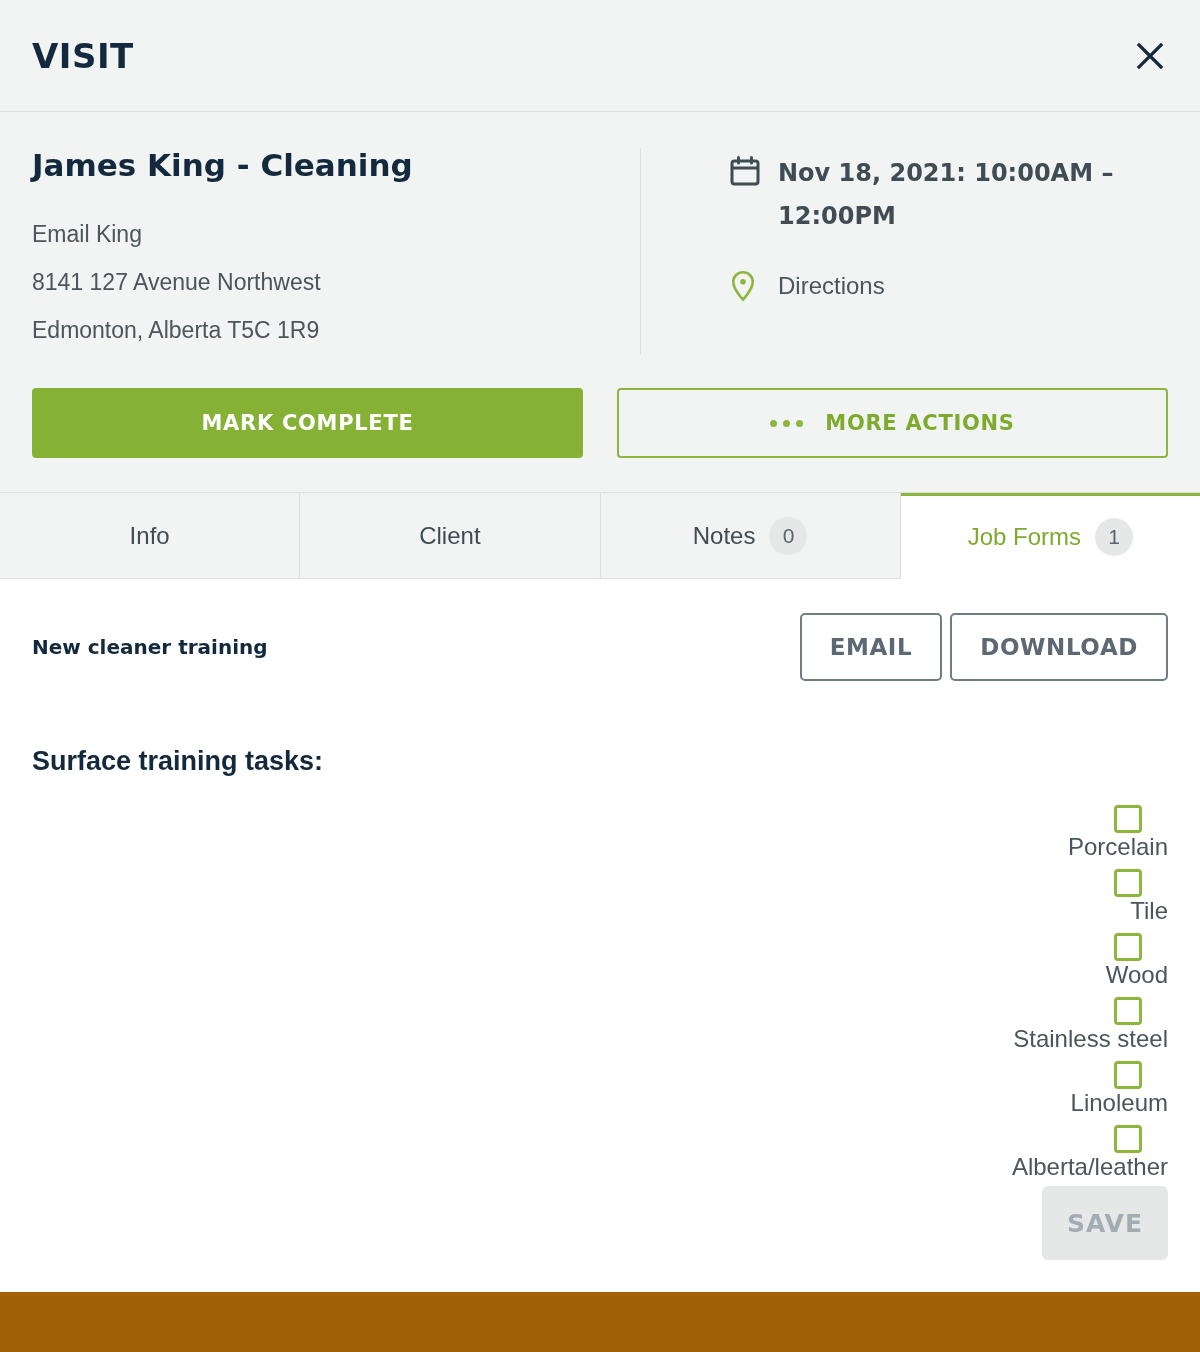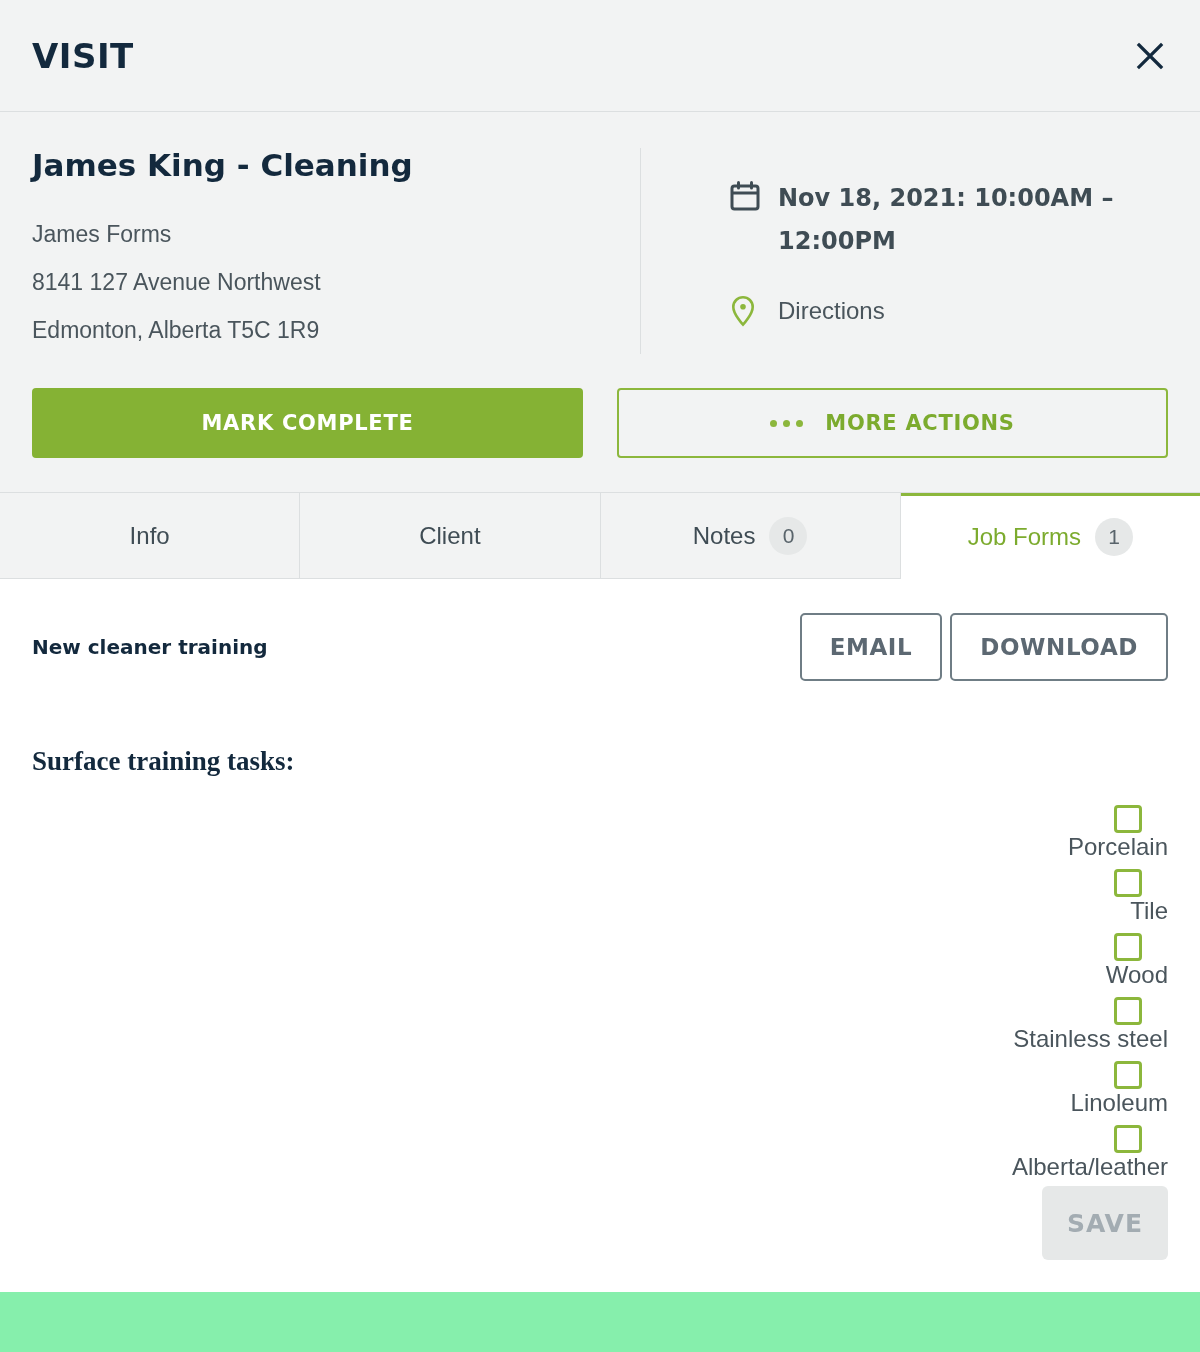--- a/index.html
+++ b/index.html
@@ -12,21 +12,21 @@
     width: 1200px;
     height: 1352px;
     font-family: "Liberation Sans", sans-serif;
     -webkit-font-smoothing: antialiased;
   }
 
   .modal {
     position: relative;
     width: 1200px;
     height: 1352px;
-    background: #86efac;
+    background: #a16207;
     overflow: hidden;
     box-sizing: border-box;
   }
 
   
   .modal-header {
     position: relative;
     height: 112px;
     background: #f2f3f3;
     border-bottom: 1px solid #dcdfe0;
@@ -63,21 +63,21 @@
   
   .info-panel {
     position: relative;
     background: #f2f3f3;
     border-bottom: 1px solid #dcdfe0;
     padding: 36px 32px 34px 32px;
     box-sizing: border-box;
   }
   .info-cols {
     display: flex;
-    align-items: center;
+    align-items: flex-start;
     position: relative;
     gap: 41px;
   }
   .info-left {
     width: 567px;
     box-sizing: border-box;
     padding-right: 30px;
   }
   .col-divider {
     width: 1px;
@@ -269,21 +269,21 @@
     margin-left: 8px;
     font-family: "DejaVu Sans", sans-serif;
   }
 
   .section-title {
     font-size: 27px;
     font-weight: bold;
     color: #13293d;
     margin-top: 65px;
     margin-bottom: 28px;
-    font-family: Liberation Serif, serif;
+    font-family: Liberation Sans, sans-serif;
   }
   .checkbox-row {
     display: flex;
     align-items: flex-end;
     height: 64px;
     cursor: pointer;
     flex-direction: column;
   }
   .checkbox-box {
     width: 28px;
@@ -334,21 +334,21 @@
       <svg width="30" height="30" viewBox="0 0 30 30" aria-hidden="true">
         <path d="M4 4 L26 26 M26 4 L4 26" stroke="#13293d" stroke-width="3.2" stroke-linecap="square" fill="none"></path>
       </svg>
     </button>
   </div>
 
   <div class="info-panel">
     <div class="info-cols">
       <div class="info-left">
         <div class="visit-title">James King - Cleaning</div>
-        <div class="addr-line">James Forms</div>
+        <div class="addr-line">Email King</div>
         <div class="addr-line">8141 127 Avenue Northwest</div>
         <div class="addr-line">Edmonton, Alberta T5C 1R9</div>
       </div>
 
       <div class="col-divider"></div>
 
       <div class="info-right">
         <div class="meta-row">
           <span class="meta-icon">
             <svg width="30" height="31" viewBox="0 0 30 31" aria-hidden="true">

